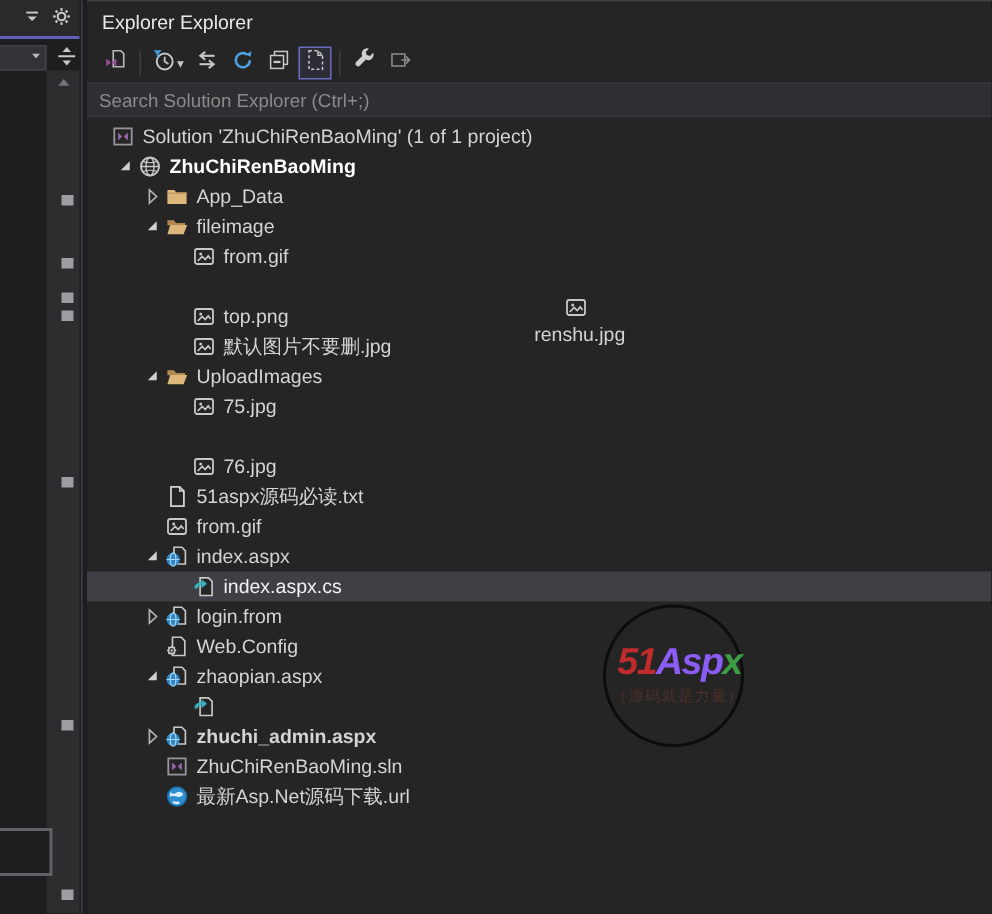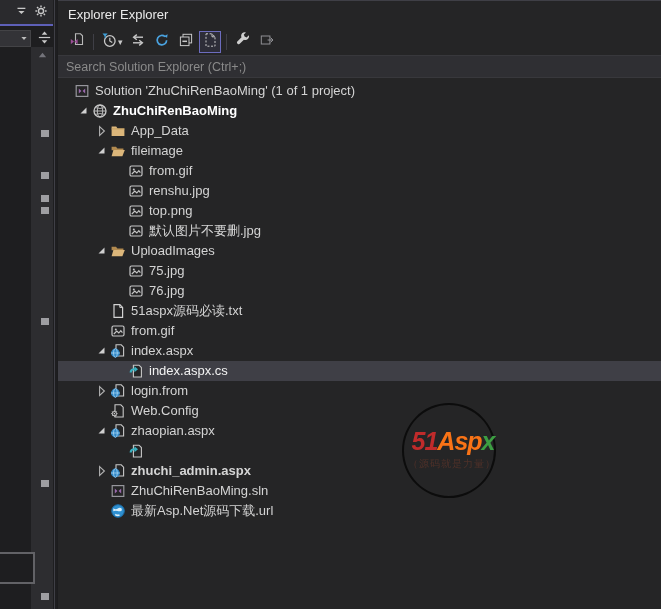--- a/index.html
+++ b/index.html
@@ -42,21 +42,21 @@
   .row.selected{background:#3f3f46;color:#f2f2f2;}
   .row .twisty{width:16px;height:16px;flex:none;display:flex;align-items:center;justify-content:center;}
   .row .ticon{width:16px;height:16px;flex:none;margin-right:5px;display:flex;align-items:center;justify-content:center;}
   .row .label{line-height:20px;}
   .row.bold .label{font-weight:bold;color:#ffffff;}
   
   .watermark{position:absolute;left:344px;top:402px;width:94px;height:95px;pointer-events:none;}
   .wm-circle{position:absolute;left:0;top:0;right:0;bottom:0;border:2px solid #0c0c0c;border-radius:50%;}
   .wm-text{position:absolute;left:-6px;right:-14px;top:26px;text-align:center;font-style:italic;font-weight:bold;font-size:25px;letter-spacing:-1px;line-height:25px;}
   .wm-51{color:#c02b2b;}
-  .wm-asp{color:#f97316;}
+  .wm-asp{color:#8b5cf6;}
   .wm-x{color:#3c9e42;}
   .wm-tagline{position:absolute;left:-4px;right:-10px;top:54px;text-align:center;font-size:10px;color:#4f3129;letter-spacing:1px;}
 </style>
 </head>
 <body>
 
 <div class="left-rail">
   <div class="rail-top">
     <button class="rail-btn">
         <span id="i-dock"><svg width="14" height="14" viewBox="0 0 16 16" xmlns="http://www.w3.org/2000/svg">
@@ -235,21 +235,21 @@
         <span class="twisty"></span>
         <span class="ticon">
           <svg width="16" height="16" viewBox="0 0 16 16" xmlns="http://www.w3.org/2000/svg">
             <rect x="2" y="3" width="12" height="10" rx="1.5" fill="none" stroke="#c8c8c8" stroke-width="1.2"></rect>
             <circle cx="5.8" cy="6.4" r="1" fill="#c8c8c8"></circle>
             <path d="M3.8 11 l3 -3 2 2 2 -2.4 1.6 2" fill="none" stroke="#c8c8c8" stroke-width="1.1"></path>
           </svg>
         </span>
         <span class="label">from.gif</span>
       </div>
-      <div class="row" style="padding-left: 54px;">
+      <div class="row" style="padding-left: 54px; flex-direction: column;">
         <span class="twisty"></span>
         <span class="ticon">
           <svg width="16" height="16" viewBox="0 0 16 16" xmlns="http://www.w3.org/2000/svg">
             <rect x="2" y="3" width="12" height="10" rx="1.5" fill="none" stroke="#c8c8c8" stroke-width="1.2"></rect>
             <circle cx="5.8" cy="6.4" r="1" fill="#c8c8c8"></circle>
             <path d="M3.8 11 l3 -3 2 2 2 -2.4 1.6 2" fill="none" stroke="#c8c8c8" stroke-width="1.1"></path>
           </svg>
         </span>
         <span class="label">renshu.jpg</span>
       </div>
@@ -293,21 +293,21 @@
         <span class="twisty"></span>
         <span class="ticon">
           <svg width="16" height="16" viewBox="0 0 16 16" xmlns="http://www.w3.org/2000/svg">
             <rect x="2" y="3" width="12" height="10" rx="1.5" fill="none" stroke="#c8c8c8" stroke-width="1.2"></rect>
             <circle cx="5.8" cy="6.4" r="1" fill="#c8c8c8"></circle>
             <path d="M3.8 11 l3 -3 2 2 2 -2.4 1.6 2" fill="none" stroke="#c8c8c8" stroke-width="1.1"></path>
           </svg>
         </span>
         <span class="label">75.jpg</span>
       </div>
-      <div class="row" style="padding-left: 54px;">
+      <div class="row" style="padding-left: 54px; margin-top: 20px;">
         <span class="twisty"></span>
         <span class="ticon">
           <svg width="16" height="16" viewBox="0 0 16 16" xmlns="http://www.w3.org/2000/svg">
             <rect x="2" y="3" width="12" height="10" rx="1.5" fill="none" stroke="#c8c8c8" stroke-width="1.2"></rect>
             <circle cx="5.8" cy="6.4" r="1" fill="#c8c8c8"></circle>
             <path d="M3.8 11 l3 -3 2 2 2 -2.4 1.6 2" fill="none" stroke="#c8c8c8" stroke-width="1.1"></path>
           </svg>
         </span>
         <span class="label">76.jpg</span>
       </div>

